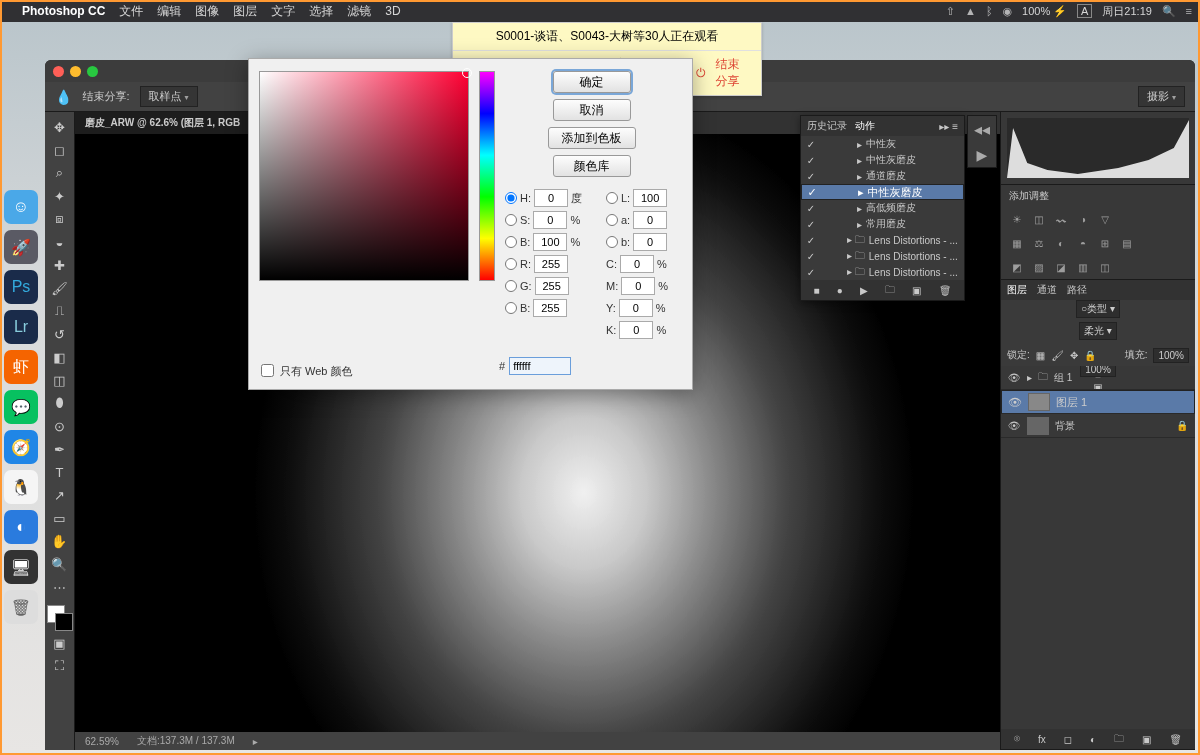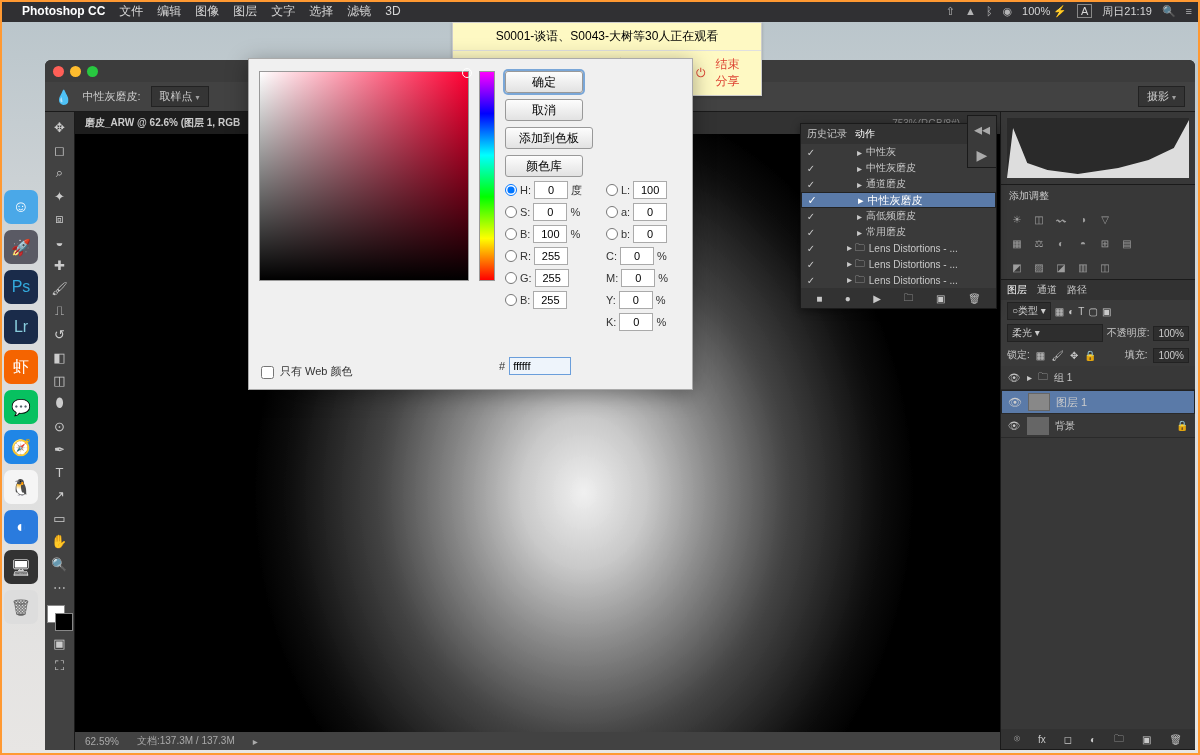--- a/index.html
+++ b/index.html
@@ -42,24 +42,24 @@
 .histo{height:60px;background:#2a2a2a;margin:6px;position:relative;}
 .histo svg{width:100%;height:100%;}
 .adj-row{display:flex;gap:6px;padding:4px 8px;}
 .adj-row span{width:16px;height:16px;display:flex;align-items:center;justify-content:center;opacity:.7;}
 .layers-body{flex:1;overflow:auto;}
 .layer-row{display:flex;align-items:center;height:24px;padding:0 6px;gap:6px;border-bottom:1px solid #2a2a2a;}
 .layer-row.sel{background:#5a7aa8;}
 .eye{width:14px;text-align:center;}
 .thumb{width:22px;height:18px;background:#888;border:1px solid #666;}
 .lock-row{height:22px;display:flex;align-items:center;padding:0 6px;gap:6px;background:#3a3a3a;font-size:10px;}
-.blend-row{height:22px;display:flex;align-items:center;padding:0 6px;gap:4px;background:#3a3a3a;}
+.blend-row{height:22px;display:flex;align-items:center;padding:0 6px;gap:4px;background:#3a3a3a;flex-direction:column;}
 .fltsel{background:#2e2e2e;border:1px solid #222;padding:1px 4px;color:#ccc;font-size:10px;flex:0 0 auto;}
 
-.actions-panel{position:absolute;top:115px;left:800px;width:197px;background:#3a3a3a;border:1px solid #1a1a1a;z-index:40;font-size:10px;color:#c8c8c8;box-shadow:0 2px 8px rgba(0,0,0,.4);margin-top:8px;}
+.actions-panel{position:absolute;top:115px;left:800px;width:165px;background:#3a3a3a;border:1px solid #1a1a1a;z-index:40;font-size:10px;color:#c8c8c8;box-shadow:0 2px 8px rgba(0,0,0,.4);}
 .act-tabs{height:20px;background:#323232;display:flex;align-items:center;padding:0 6px;gap:8px;}
 .act-list{max-height:170px;overflow:hidden;}
 .act-row{display:flex;align-items:center;height:16px;padding:0 4px;gap:4px;}
 .act-row.sel{background:#5a7aa8;color:#fff;}
 .chk{width:12px;text-align:center;}
 .act-foot{height:20px;background:#323232;display:flex;align-items:center;justify-content:space-around;padding:0 4px;}
 .play-col{position:absolute;top:115px;left:967px;width:30px;background:#3a3a3a;border:1px solid #1a1a1a;z-index:40;display:flex;flex-direction:column;align-items:center;padding:4px 0;gap:8px;color:#aaa;}
 
 .picker{position:absolute;top:58px;left:248px;width:445px;height:332px;background:#f0f0f0;border:1px solid #aaa;box-shadow:0 4px 20px rgba(0,0,0,.35);z-index:70;font-size:12px;color:#333;}
 .picker-title{height:20px;background:#e4e4e4;text-align:center;font-size:11px;padding-top:3px;border-bottom:1px solid #ccc;}
@@ -69,24 +69,24 @@
 .hue-bar{width:16px;height:210px;background:linear-gradient(to bottom,#f0f,#00f,#0ff,#0f0,#ff0,#f00);border:1px solid #999;}
 .mid-col{width:60px;display:flex;flex-direction:column;align-items:center;gap:2px;font-size:11px;}
 .prev-box{width:44px;height:46px;border:1px solid #999;display:flex;flex-direction:column;}
 .prev-box div{flex:1;}
 .num-area{flex:1;display:flex;flex-direction:column;gap:4px;}
 .btn{width:78px;height:22px;background:linear-gradient(#fdfdfd,#e2e2e2);border:1px solid #999;border-radius:3px;font-size:12px;cursor:pointer;}
 .btn.primary{box-shadow:0 0 0 2px #7aa7d8;}
 .num-row{display:flex;align-items:center;gap:3px;font-size:11px;}
 .num-row input[type=text]{width:34px;height:18px;border:1px solid #aaa;text-align:center;font-size:11px;}
 .radio{width:12px;height:12px;}
-.webonly{position:absolute;left:12px;bottom:10px;display:flex;align-items:flex-end;gap:6px;font-size:11px;}
+.webonly{position:absolute;left:12px;bottom:10px;display:flex;align-items:flex-start;gap:6px;font-size:11px;}
 .hex-row{position:absolute;left:250px;bottom:14px;display:flex;align-items:center;gap:4px;font-size:11px;}
 .hex-row input{width:62px;height:18px;border:1px solid #6a9edb;text-align:left;padding:0 3px;font-size:11px;background:#eef4fb;}
-.btn-col{display:flex;flex-direction:column;gap:6px;align-items:flex-start;}
+.btn-col{display:flex;flex-direction:column;gap:6px;align-items:center;margin-bottom:8px;}
 .val-grid{display:grid;grid-template-columns:auto auto;gap:4px 14px;}
 .photog-sel{margin-left:auto;}
 .tri{font-size:8px;opacity:.7;}
 </style>
 </head>
 <body>
 
 <div class="orange-border"></div>
 
 <div class="mac-menu">
@@ -144,21 +144,21 @@
 </div>
 
 <div class="ps-window">
   <div class="ps-titlebar">
     <div class="tl-dot" style="background:#ff5f57"></div>
     <div class="tl-dot" style="background:#febc2e"></div>
     <div class="tl-dot" style="background:#28c840"></div>
   </div>
   <div class="ps-options">
     <span style="font-size:14px;">💧</span>
-    <span>中性灰磨皮:</span>
+    <span>结束分享:</span>
     <span class="sel"><span>取样点</span> <span class="tri">▾</span></span>
     <span class="sel photog-sel"><span>摄影</span> <span class="tri">▾</span></span>
   </div>
   <div class="ps-body">
 
     <div class="tools">
       <div class="tool">✥</div>
       <div class="tool">◻</div>
       <div class="tool">⌕</div>
       <div class="tool">✦</div>

